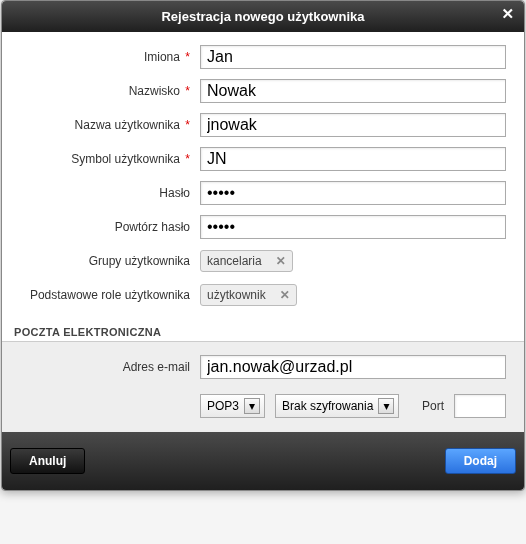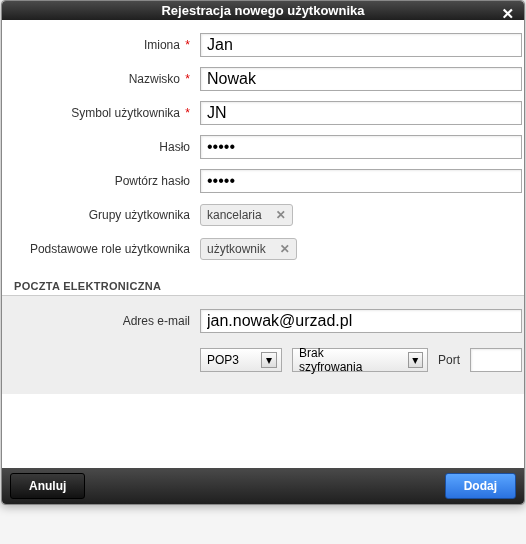--- a/index.html
+++ b/index.html
@@ -18,37 +18,37 @@
     background: #fff;
     border: 1px solid #888;
     border-radius: 4px;
     box-shadow: 0 2px 10px rgba(0,0,0,0.3);
   }
   .titlebar {
     background: linear-gradient(#4a4a4a, #1f1f1f);
     color: #fff;
     font-weight: bold;
     text-align: center;
-    padding: 2px 0;
+    padding: 8px 0;
     position: relative;
     border-radius: 4px 4px 0 0;
     font-size: 13px;
   }
   .close-btn {
     position: absolute;
     right: 10px;
     top: 4px;
     color: #fff;
     font-size: 15px;
     cursor: pointer;
     font-weight: bold;
   }
   .content {
-    padding: 12px 2px 4px 18px;
-    height: 448px;
+    padding: 12px 18px 4px 18px;
+    height: 400px;
     overflow: hidden;
   }
   .form-row {
     display: flex;
     align-items: center;
     margin-bottom: 8px;
     min-height: 26px;
   }
   .label-col {
     width: 180px;
@@ -102,21 +102,21 @@
     padding: 12px 18px 4px 18px;
   }
   .select-box {
     height: 24px;
     border: 1px solid #aaa;
     background: linear-gradient(#fff,#e9e9e9);
     padding: 2px 4px 2px 6px;
     font-size: 12px;
     display: inline-flex;
     align-items: center;
-    gap: 22px;
+    gap: 5px;
     cursor: pointer;
   }
   .select-arrow {
     width: 16px;
     height: 16px;
     border: 1px solid #999;
     background: linear-gradient(#fafafa,#ddd);
     display: inline-flex;
     align-items: center;
     justify-content: center;
@@ -136,21 +136,21 @@
   .port-input {
     width: 52px;
     height: 24px;
     border: 1px solid #aaa;
     padding: 2px 4px;
     background: #fff;
     box-shadow: inset 1px 1px 2px rgba(0,0,0,0.08);
   }
   .footer {
     background: linear-gradient(#4a4a4a, #1f1f1f);
-    padding: 5px 8px;
+    padding: 16px 8px;
     display: flex;
     justify-content: space-between;
     align-items: flex-start;
     border-radius: 0 0 4px 4px;
   }
   .btn {
     padding: 5px 18px;
     border-radius: 3px;
     font-size: 12px;
     font-weight: bold;
@@ -192,20 +192,29 @@
     <div class="form-row">
       <div class="label-col">
         <span>Nazwisko</span>
         <span class="req">*</span>
       </div>
       <div class="field-col">
         <input class="text-input" type="text" value="Nowak" style="">
       </div>
     </div>
 
+    <div class="form-row">
+      <div class="label-col">
+        <span>Nazwa użytkownika</span>
+        <span class="req">*</span>
+      </div>
+      <div class="field-col">
+        <input class="text-input" type="text" value="jnowak" style="">
+      </div>
+    </div>
 
     <div class="form-row">
       <div class="label-col">
         <span>Symbol użytkownika</span>
         <span class="req">*</span>
       </div>
       <div class="field-col">
         <input class="text-input" type="text" value="JN" style="">
       </div>
     </div>

